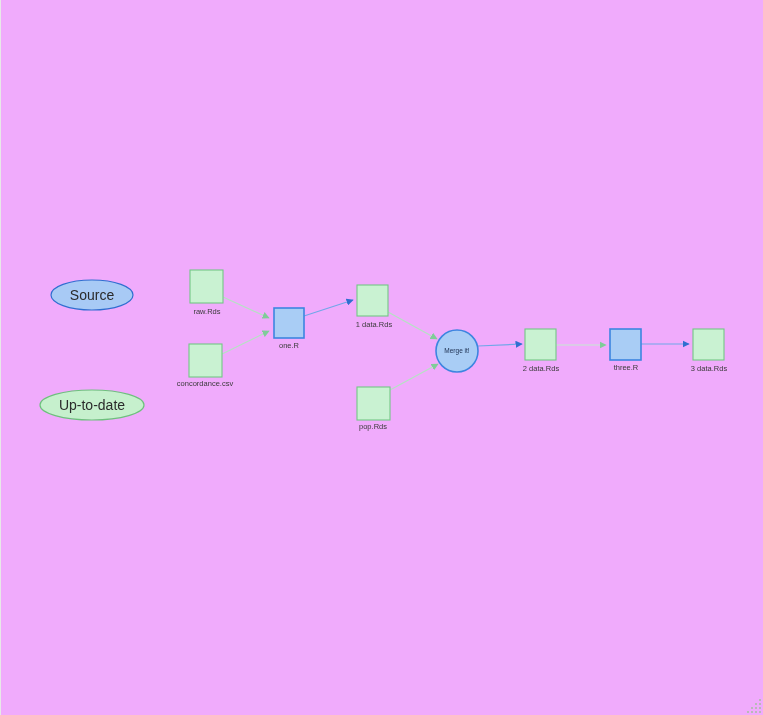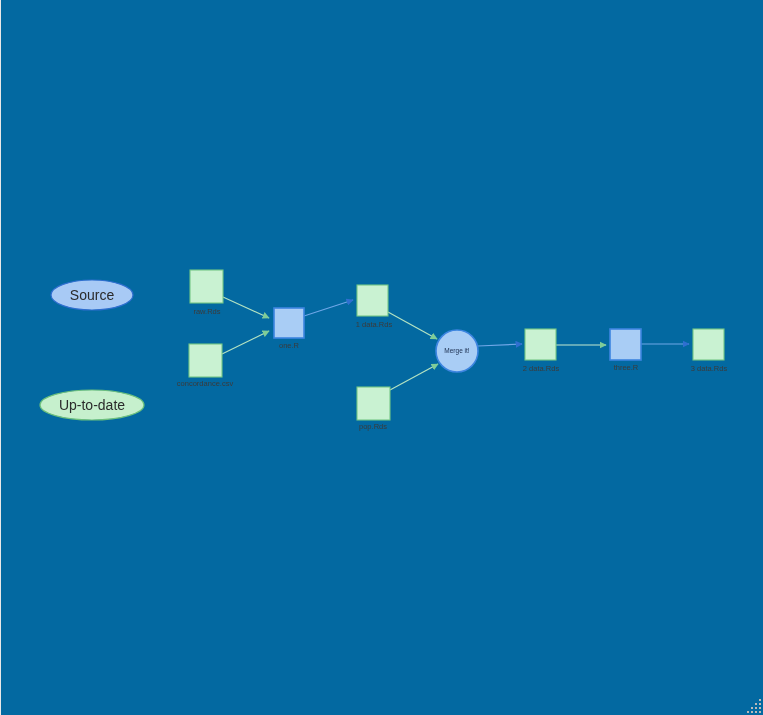--- a/index.html
+++ b/index.html
@@ -13,21 +13,21 @@
     height: 715px;
     font-family: "Liberation Sans", sans-serif;
     overflow: hidden;
     position: relative;
   }
   #canvas-root {
     position: absolute;
     left: 0; top: 0;
     width: 763px;
     height: 715px;
-    background: #0369a1;
+    background: #f0abfc;
     border-left: 1px solid #e8e8e8;
     box-sizing: border-box;
   }
   #graph-svg {
     position: absolute;
     left: 0; top: 0;
     width: 763px;
     height: 715px;
     display: block;
   }

